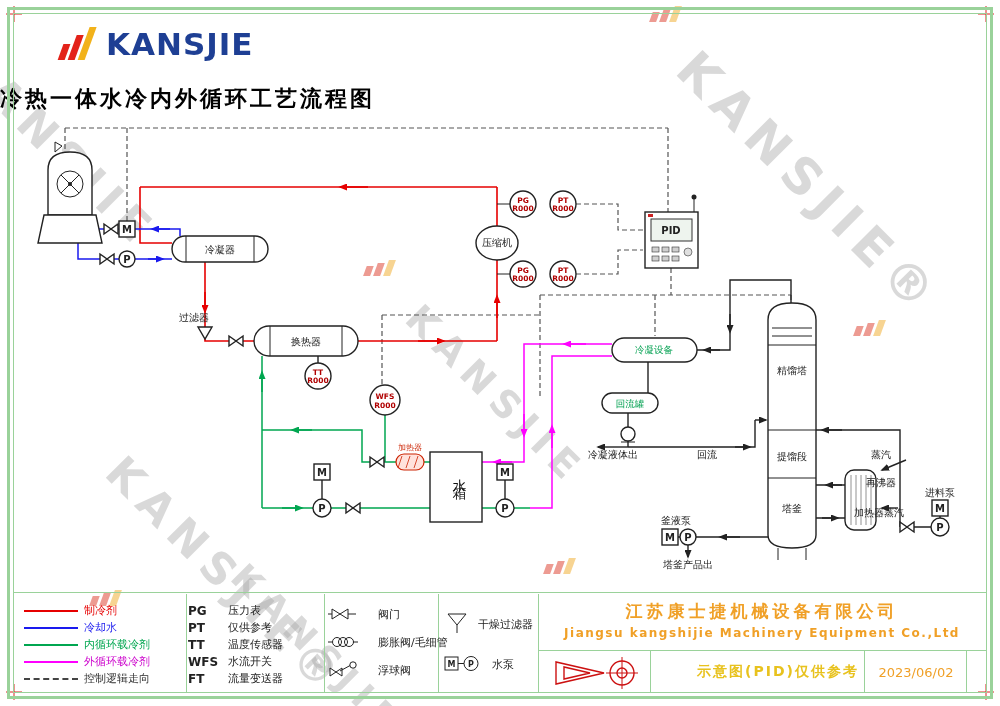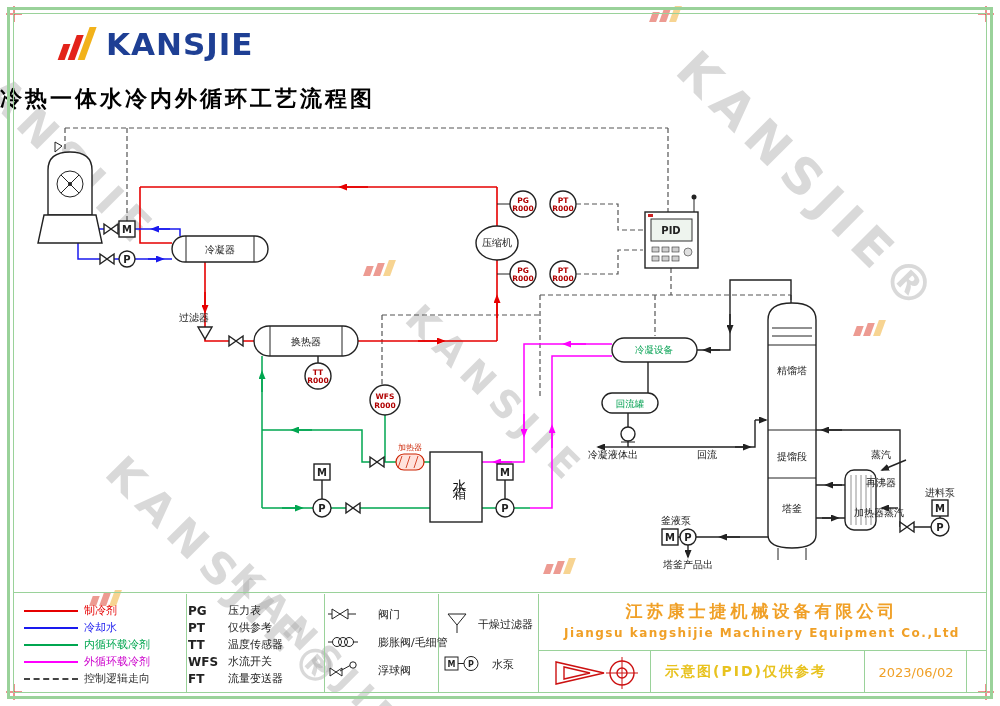--- a/index.html
+++ b/index.html
@@ -49,21 +49,21 @@
   .leg-symA{left:312px;top:6px}
   .leg-symA .leg-row{height:28px;gap:20px}
   .leg-symB{left:428px;top:10px}
   .leg-symB .leg-row{height:40px;gap:8px}
   .gline{position:absolute;background:#9ad29a;z-index:3}
   
   .tb-cn{position:absolute;left:538px;width:448px;top:600px;text-align:center;font-size:17px;
       font-weight:700;color:#f0a027;letter-spacing:4px;z-index:3}
   .tb-en{position:absolute;left:538px;width:448px;top:626px;text-align:center;font-size:12px;
       font-weight:700;color:#f0a027;letter-spacing:1.5px;z-index:3}
-  .tb-note{position:absolute;left:640px;width:212px;top:663px;text-align:center;font-size:14px;
+  .tb-note{position:absolute;left:672px;width:212px;top:663px;text-align:center;font-size:14px;
       font-weight:700;color:#e8c21e;letter-spacing:2px;z-index:3}
   .tb-date{position:absolute;left:866px;width:100px;top:665px;text-align:center;font-size:13px;
       font-weight:400;color:#f0a027;z-index:3}
 </style>
 </head>
 <body>
 
 <div class="page">
 
   <div class="wm" style="left:-18px;top:36px;font-size:44px">KANSJIE</div>

